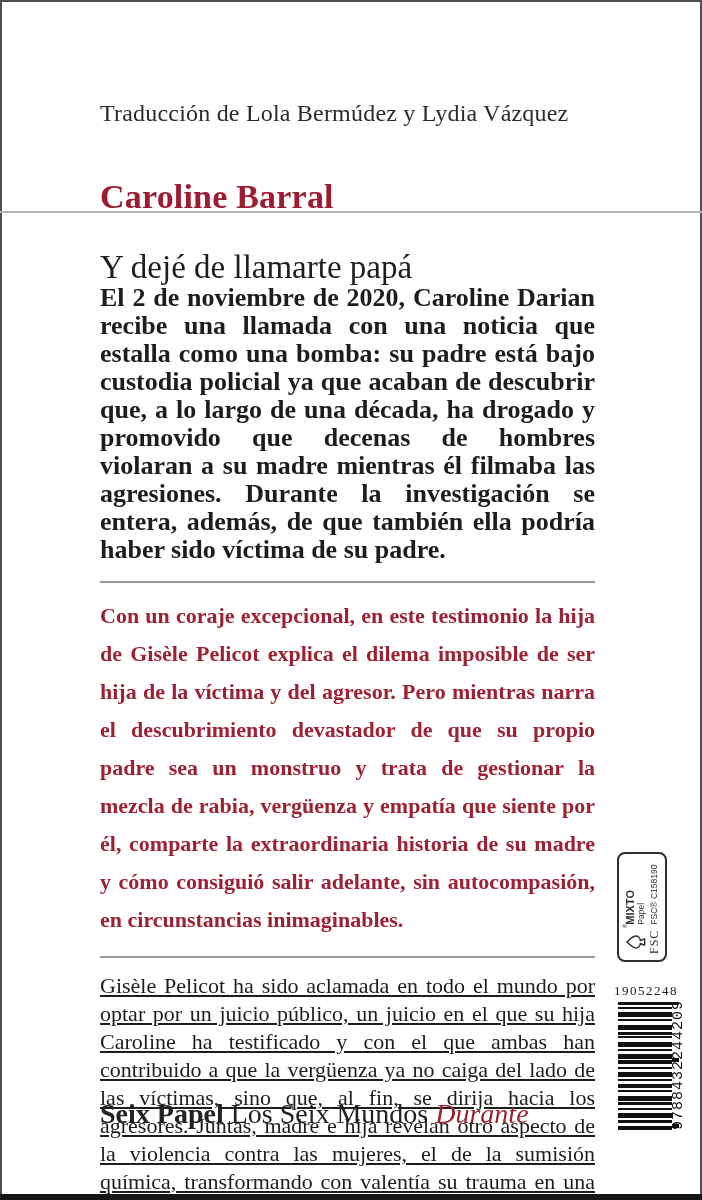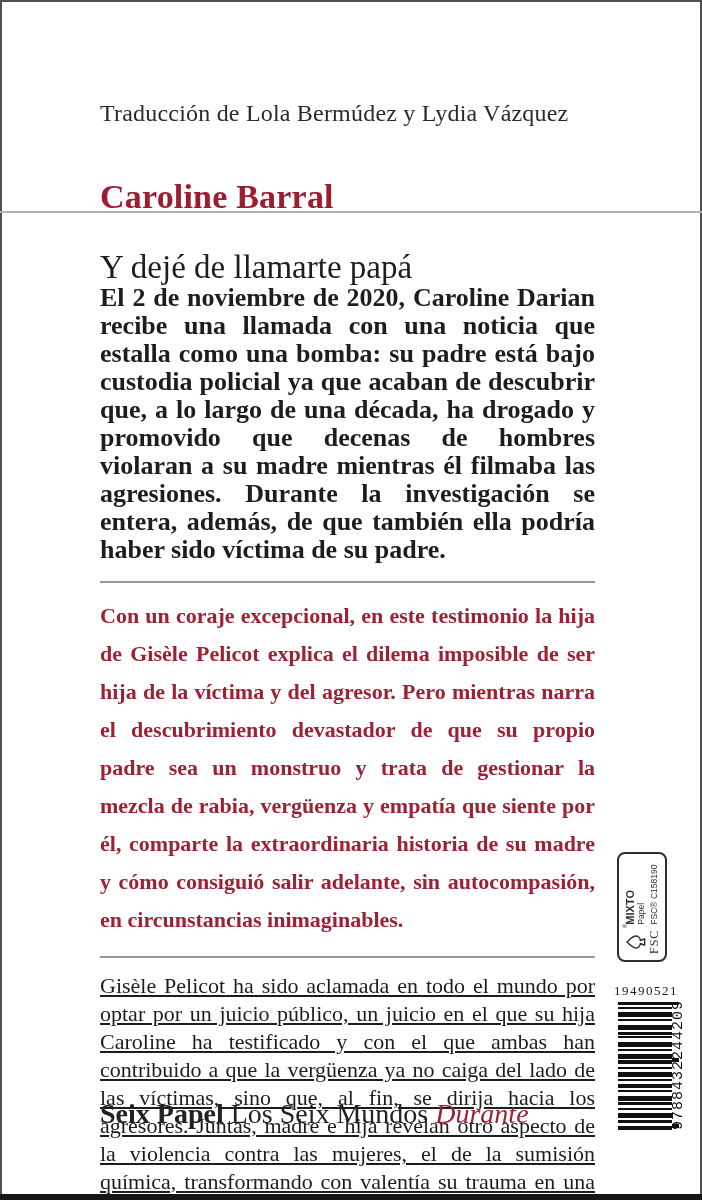--- a/index.html
+++ b/index.html
@@ -122,19 +122,19 @@
       </svg>
       <span class="fsc-wordmark">FSC</span>
     </div>
     <div class="fsc-text">
       <span class="fsc-type">MIXTO</span>
       <span class="fsc-material">Papel</span>
       <span class="fsc-license">FSC® C158190</span>
     </div>
   </div>
 
-  <div class="product-code">19490521</div>
+  <div class="product-code">19052248</div>
   <div class="barcode-bars"></div>
   <div class="guard g1"></div>
   <div class="guard g2"></div>
   <div class="guard g3"></div>
   <div class="isbn">9788432244209</div>
 </div>
 
 </body></html>

